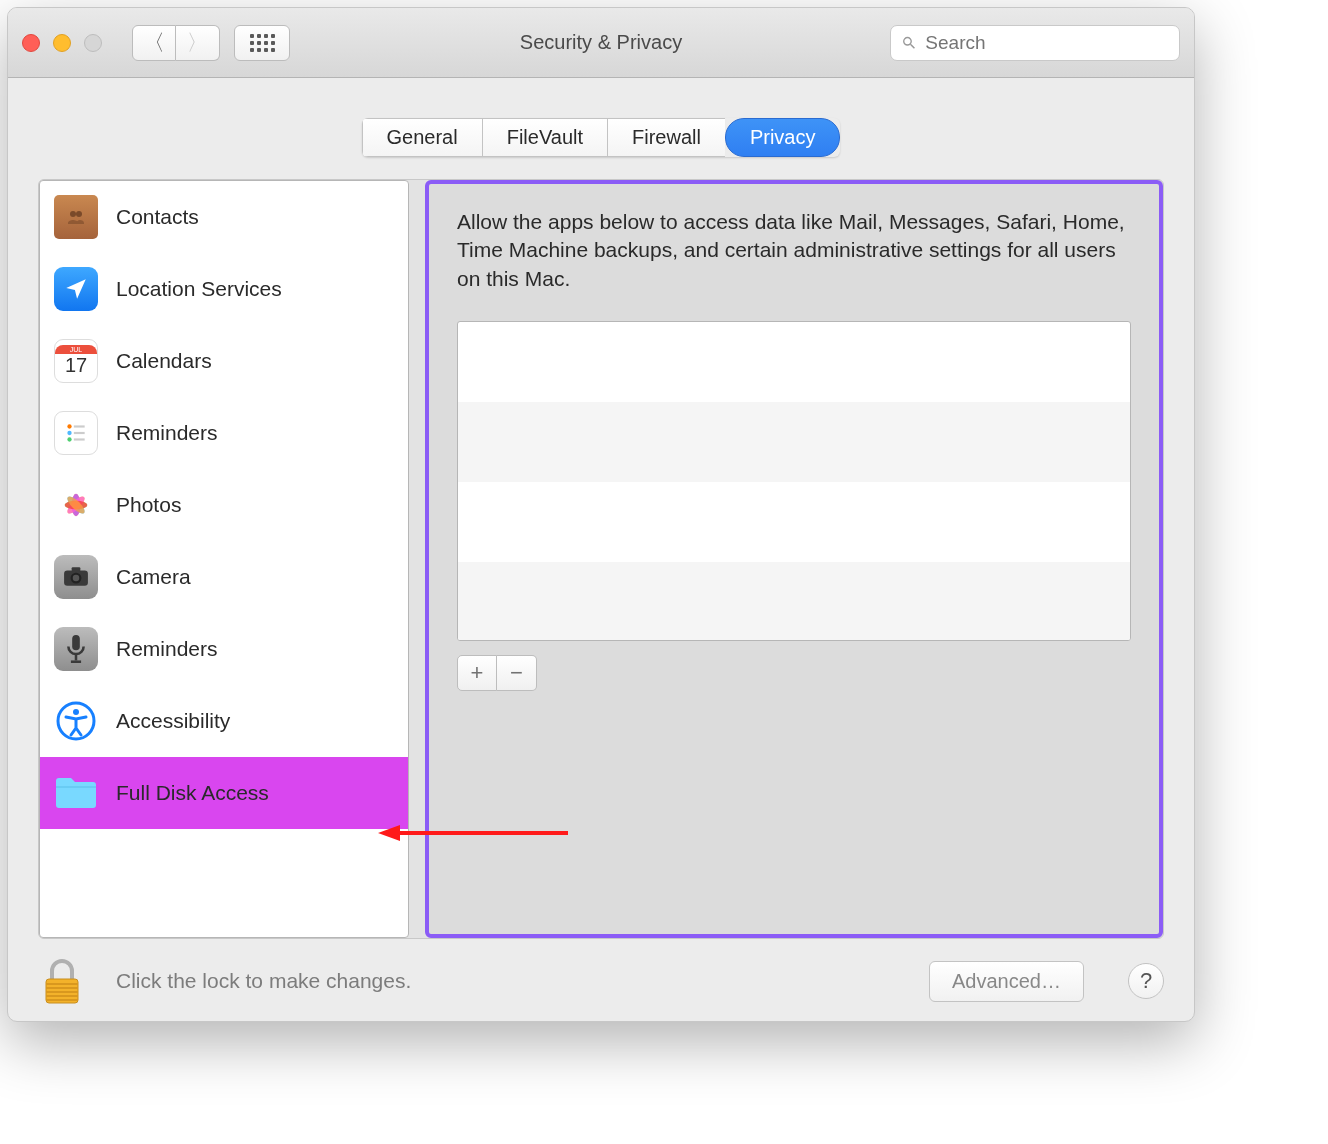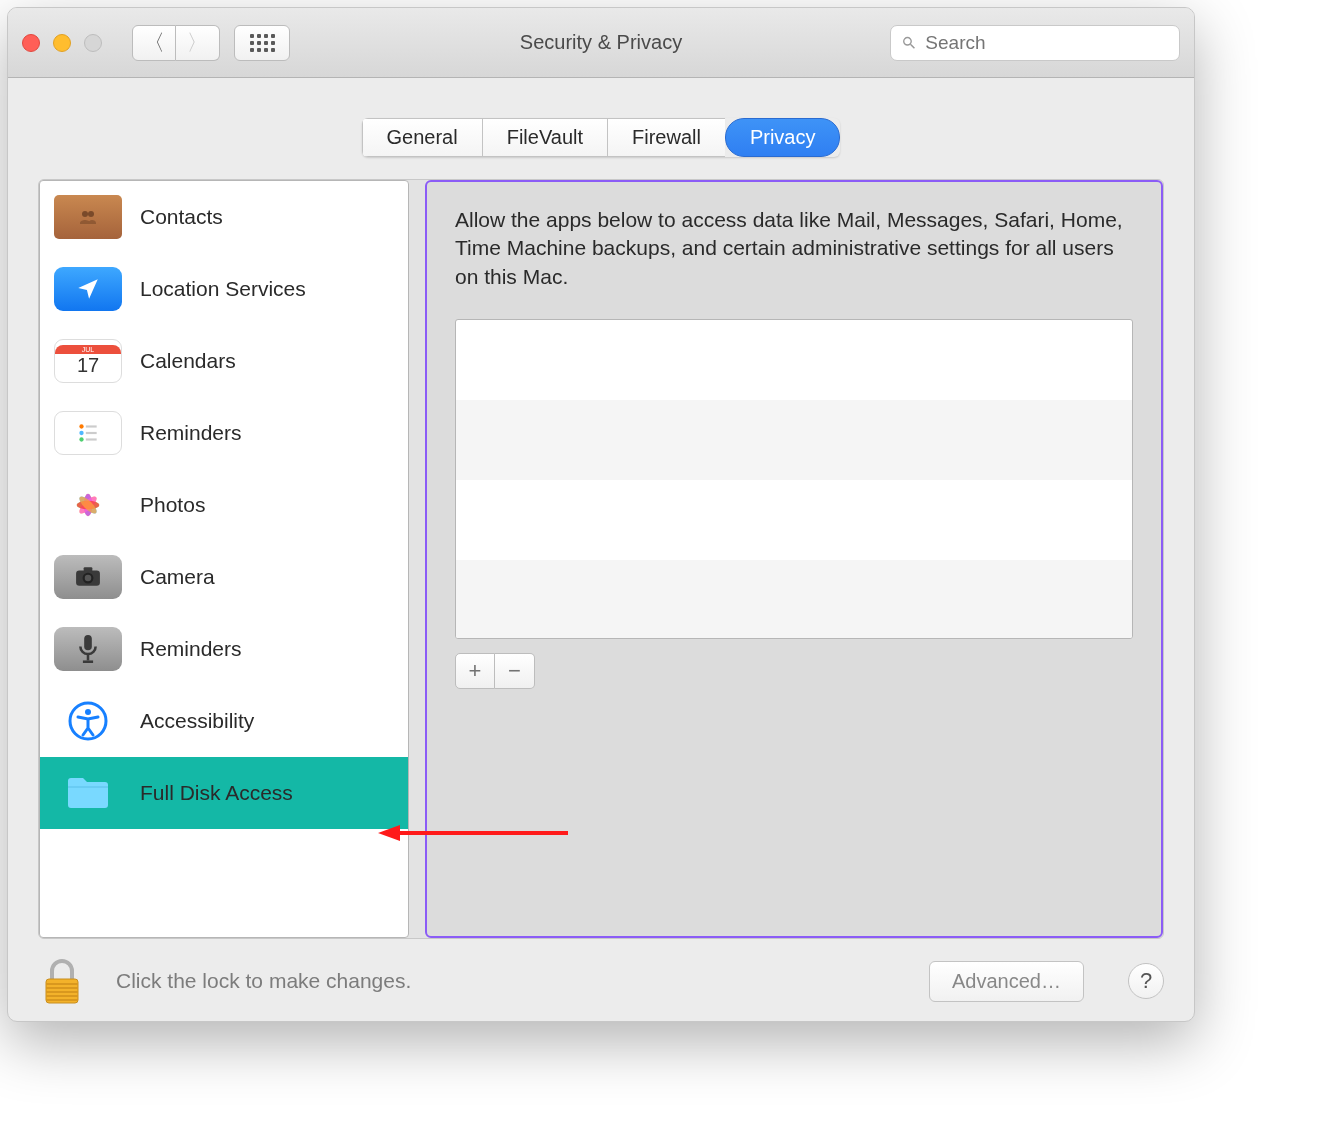--- a/index.html
+++ b/index.html
@@ -138,30 +138,30 @@
     overflow: hidden;
   }
   .cat {
     display: flex;
     align-items: center;
     gap: 18px;
     padding: 14px 14px;
     font-size: 21px;
     color: #2a2a2a;
   }
-  .cat.selected { background: #14b8a6; }
+  .cat.selected { background: #d946ef; }
   .cat-icon {
-    width: 68px; height: 44px; border-radius: 9px;
+    width: 44px; height: 44px; border-radius: 9px;
     display: flex; align-items: center; justify-content: center;
     flex-shrink: 0;
   }
   .detail {
     flex: 1;
     background: #dcdcdc;
-    border: 2px solid #8b5cf6;
+    border: 4px solid #8b5cf6;
     border-radius: 6px;
     margin: 0;
     padding: 24px 28px;
     margin-right: 0;
     position: relative;
   }
   .detail-desc {
     font-size: 21px;
     color: #2a2a2a;
     line-height: 1.35;

